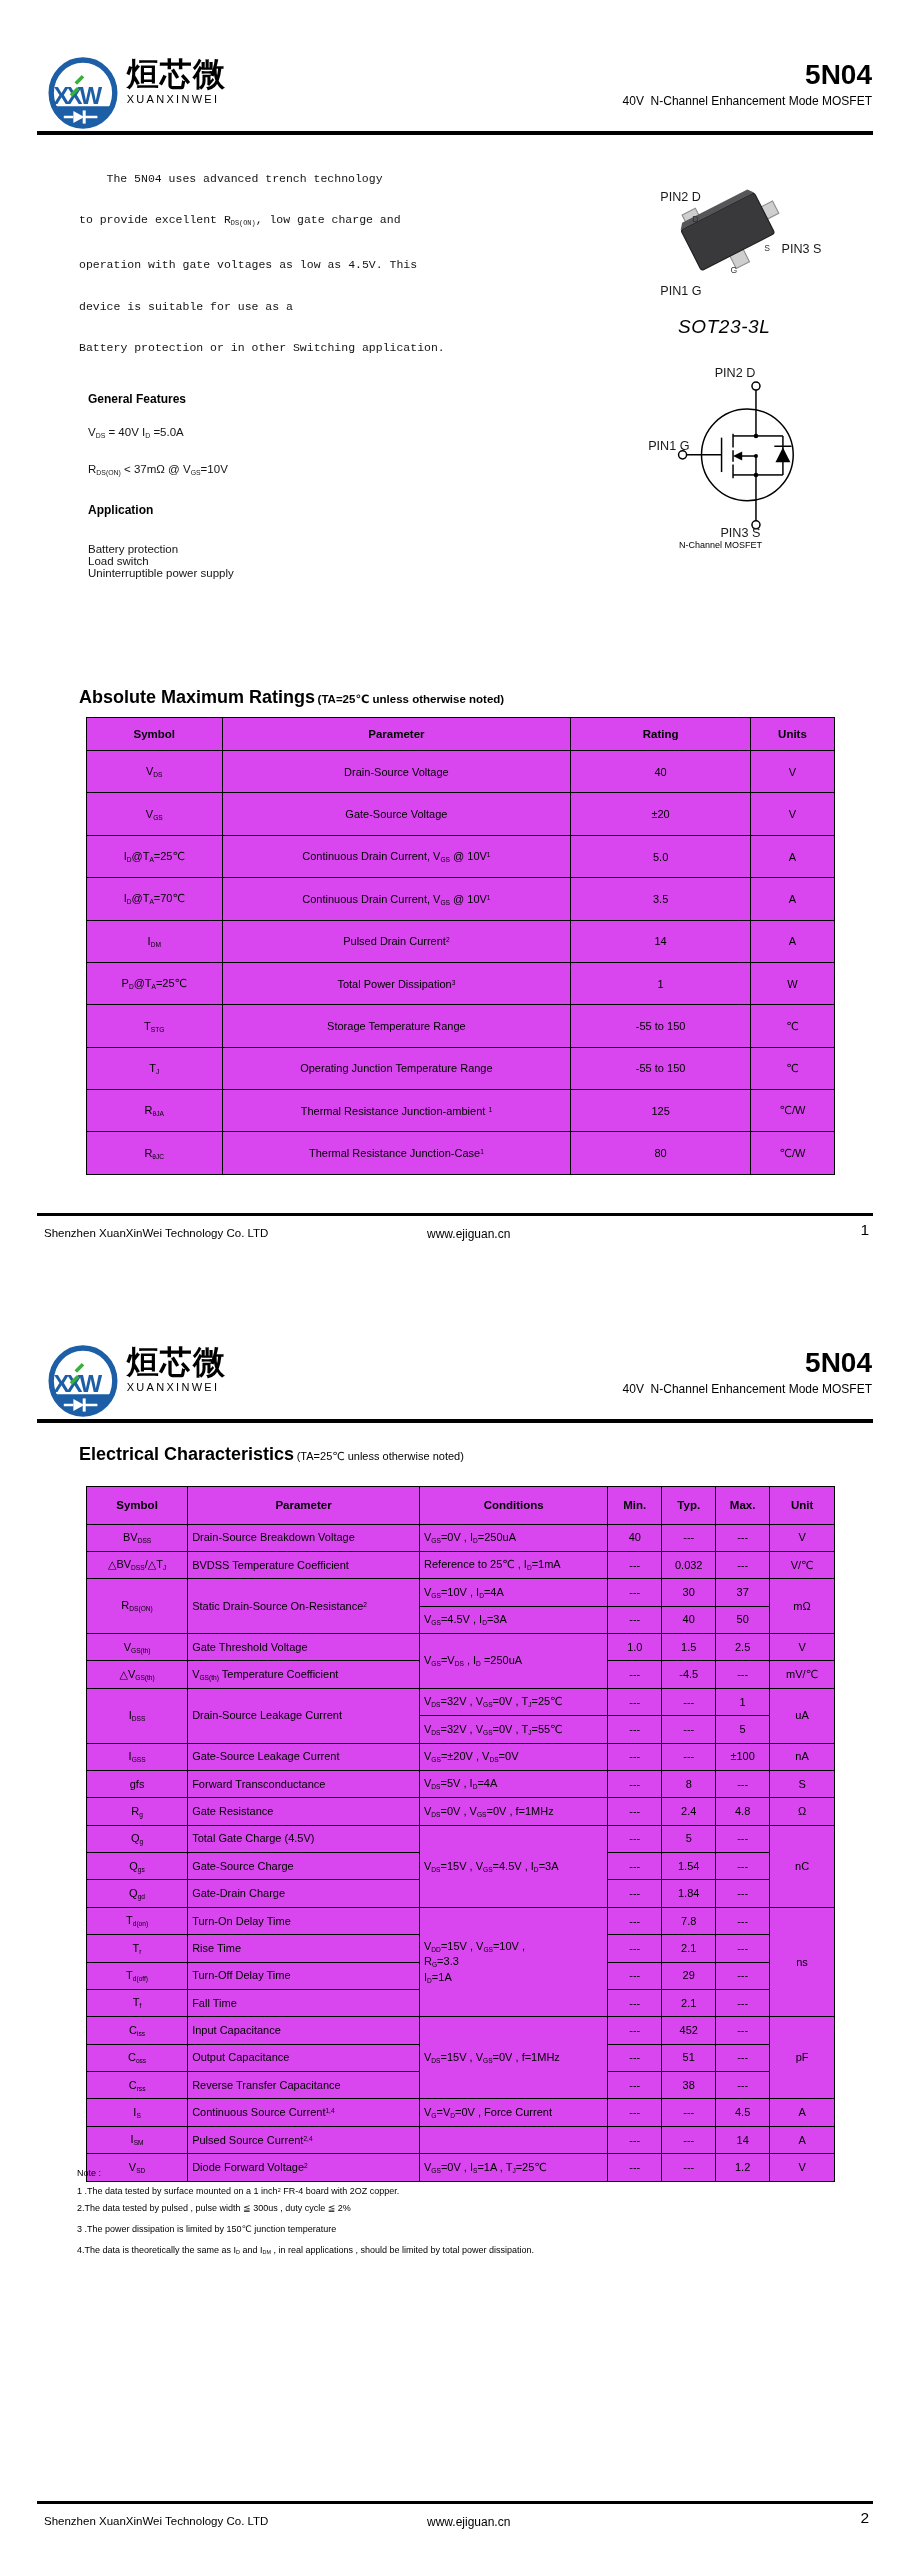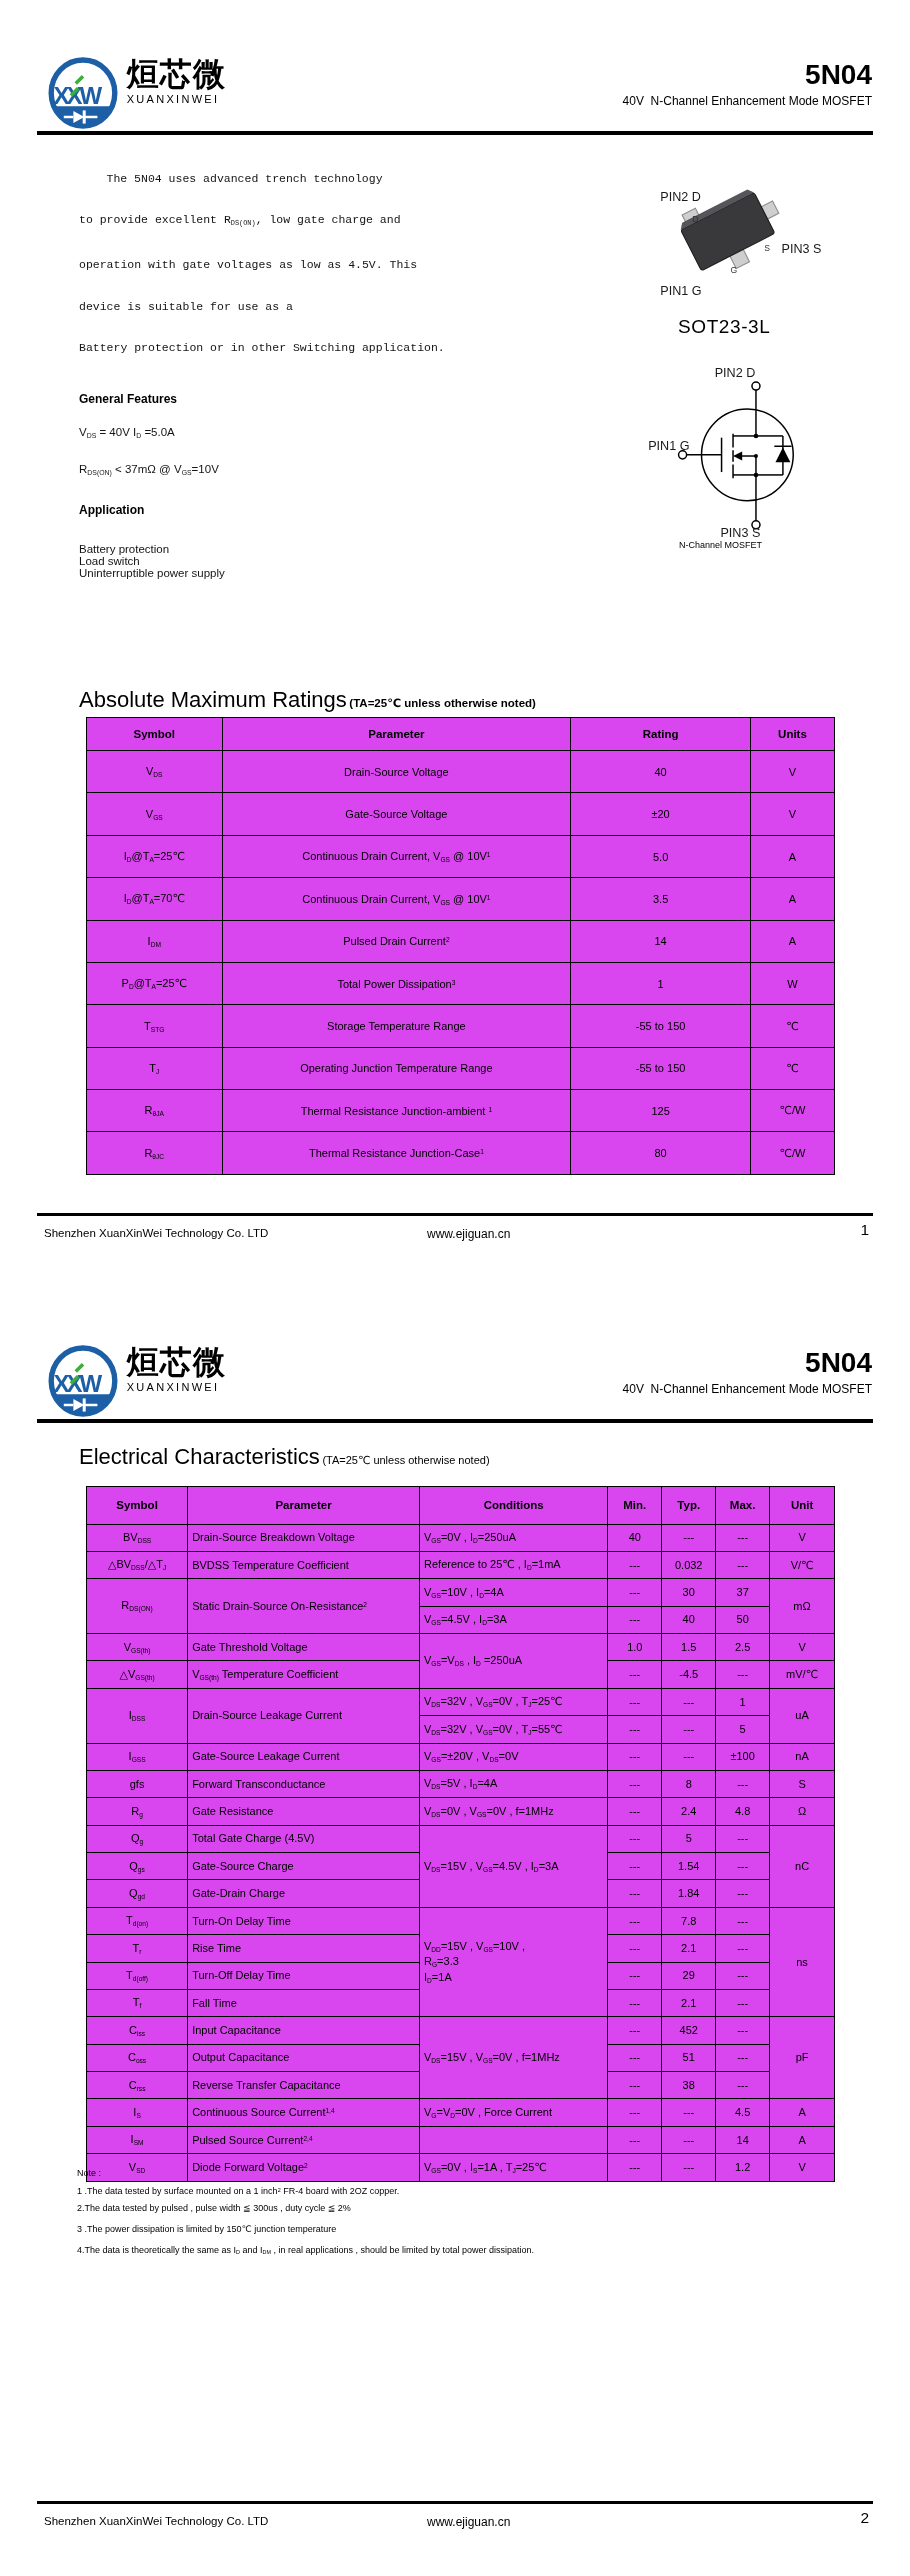--- a/index.html
+++ b/index.html
@@ -17,36 +17,36 @@
   .logo-latin{font-size:11px;color:#000;letter-spacing:2.3px;margin-top:1.1px;font-weight:500;}
   .titleblock{position:absolute;right:38px;top:60px;text-align:right;}
   .part-number{font-size:28px;font-weight:bold;line-height:1.1;color:#000;}
   .doc-subtitle{font-size:12px;margin-top:2.9px;color:#000;white-space:pre;}
   .hrule{position:absolute;left:37px;right:37px;height:4px;background:#000;top:131px;}
 
   
   .desc{position:absolute;left:79px;top:172px;width:528px;font-size:11.5px;color:#141414;}
   .desc div{line-height:13.8px;margin-bottom:27.5px;font-family:Liberation Mono, monospace;}
   .desc div:first-child{text-indent:27.5px;}
-  .features{position:absolute;left:79px;top:392px;width:528px;font-size:11.5px;color:#141414;}
+  .features{position:absolute;left:88px;top:392px;width:528px;font-size:11.5px;color:#141414;}
   .features .fh{font-size:12px;font-weight:bold;color:#000;}
   .mb34{margin-bottom:19.5px;} .mb44{margin-bottom:25px;} .mb48{margin-bottom:27.5px;}
   .mb45{margin-bottom:26px;}
 
   
   .pkg-figure{position:absolute;left:637px;top:179px;}
-  .pkg-name{position:absolute;left:678px;top:316px;font-size:19px;color:#000;letter-spacing:0.6px;}
+  .pkg-name{position:absolute;left:678px;top:316px;font-size:19px;color:#000;letter-spacing:0.6px;font-style:italic;}
   .sym-figure{position:absolute;left:647px;top:366px;}
   .sym-caption{position:absolute;left:679px;top:540px;font-size:9px;color:#000;}
   .figlabel{font-size:22px;fill:#1a1a1a;font-family:"Liberation Sans",sans-serif;}
   .tinylabel{font-size:15px;fill:#333;font-family:"Liberation Sans",sans-serif;}
 
   
   .sec-head{position:absolute;left:79px;white-space:nowrap;color:#000;}
-  .sec-head .big{font-size:22px;font-weight:normal;text-align:right;}
+  .sec-head .big{font-size:18px;font-weight:bold;text-align:right;}
   .sec-head .small{font-size:11.5px;font-weight:bold;}
   .sec-head .small.normal{font-weight:normal;font-size:11px;}
   #abs-head{top:687px;} #ec-head{top:156px;}
 
   
   table{border-collapse:collapse;table-layout:fixed;background:#d946ef;}
   th,td{border:1.1px solid #000;color:#000;overflow:hidden;}
   th{font-size:11.5px;font-weight:bold;padding:2.3px 1.1px;}
   td{font-size:11px;padding:1.7px 2.3px;}
   td.ac{text-align:center;} td.al{text-align:left;padding-left:4px;}

